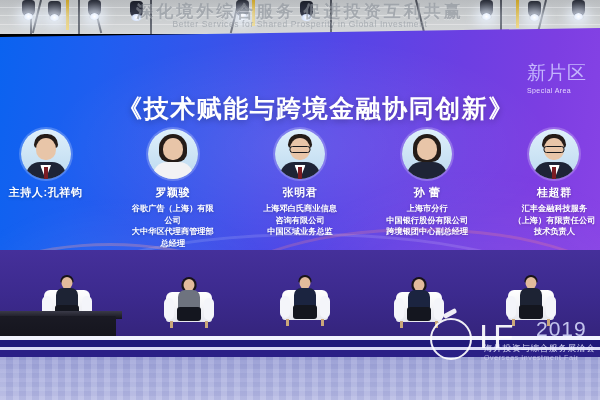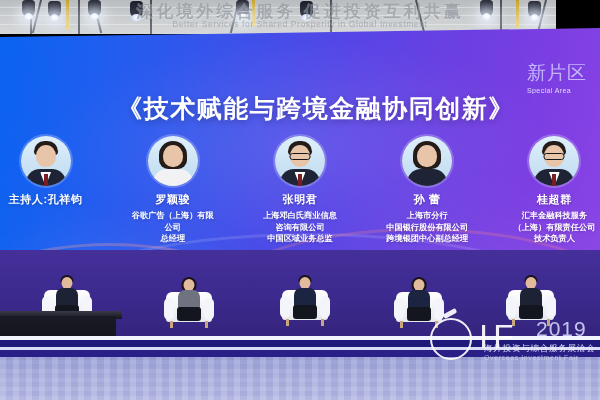--- a/index.html
+++ b/index.html
@@ -2,21 +2,21 @@
 <html><head>
 <meta charset="utf-8">
 <style>
   * { margin:0; padding:0; box-sizing:border-box; }
   html,body { width:600px; height:400px; overflow:hidden; background:#000; }
   body { font-family:"Liberation Sans","DejaVu Sans",sans-serif; }
 
   .stage { position:relative; width:600px; height:400px; overflow:hidden; }
 
   
-  .ceiling { position:absolute; left:0; top:0; width:556px; height:34px;
+  .ceiling { position:absolute; left:0; top:0; width:600px; height:34px;
              background:linear-gradient(#b9bcbf 0%, #c9ccce 45%, #d6d8d9 100%); overflow:hidden; }
   .ceil-band { position:absolute; left:0; width:600px; height:1px; background:rgba(255,255,255,.35); }
   .truss { position:absolute; top:0; width:2px; height:34px;
            background:linear-gradient(#2b2f3a,#555a66); opacity:.8; }
   .truss.d { transform:rotate(14deg); transform-origin:top center; }
   .truss.d2 { transform:rotate(-14deg); transform-origin:top center; }
   .lamp { position:absolute; width:13px; height:17px; border-radius:4px 4px 7px 7px;
           background:linear-gradient(#1b1e29,#3a3f52); }
   .lamp::after { content:""; position:absolute; left:1px; bottom:-3px; width:11px; height:7px;
           border-radius:50%; background:radial-gradient(circle,#ffffff 0%,#d9e6ff 55%,rgba(200,220,255,0) 100%); }
@@ -45,21 +45,21 @@
             color:#fff; font-size:25px; font-weight:700; letter-spacing:1.5px;
             text-shadow:0 2px 6px rgba(0,0,0,.25); white-space:nowrap; }
 
   
   .corner-badge { position:absolute; right:0; top:60px; width:78px; text-align:left;
             padding-left:5px; overflow:hidden; }
   .corner-cn { color:#c4b5fd; font-size:19px; font-weight:400; letter-spacing:1px; white-space:nowrap; }
   .corner-en { color:#e3d6ff; font-size:7px; letter-spacing:.4px; margin-top:1px; white-space:nowrap; }
 
   
-  .panelists { position:absolute; left:0; top:136px; width:600px; height:100px;
+  .panelists { position:absolute; left:0; top:129px; width:600px; height:100px;
                display:flex;gap:36px; }
   .panelist { flex:1 1 0; text-align:center; position:relative; }
   .avatar { width:50px; height:50px; border-radius:50%; margin:0 auto;
             background:linear-gradient(#dff0fb,#bcd9ef); position:relative; overflow:hidden;
             box-shadow:0 0 0 2px rgba(255,255,255,.22); }
   .av-head { position:absolute; left:50%; top:9px; transform:translateX(-50%);
              width:20px; height:22px; border-radius:50% 50% 46% 46%; background:#e8c5a8; }
   .av-hair { position:absolute; left:50%; top:5px; transform:translateX(-50%);
              width:24px; height:14px; border-radius:12px 12px 4px 4px; background:#241c18; }
   .av-hair.long { width:28px; height:28px; border-radius:14px 14px 9px 9px; top:5px; }
@@ -199,20 +199,21 @@
 
     <div class="panelist">
       <div class="avatar">
         <div class="av-hair long"></div>
           <div class="av-head"></div>
         <div class="av-body light"></div>
       </div>
       <div class="p-name">罗颖骏</div>
       <div class="p-role">
         <div>谷歌广告（上海）有限公司</div>
+        <div>大中华区代理商管理部</div>
         <div>总经理</div>
       </div>
     </div>
 
     <div class="panelist">
       <div class="avatar">
         <div class="av-hair"></div>
           <div class="av-head"></div>
         <div class="av-glass"></div>
         <div class="av-body"></div>

